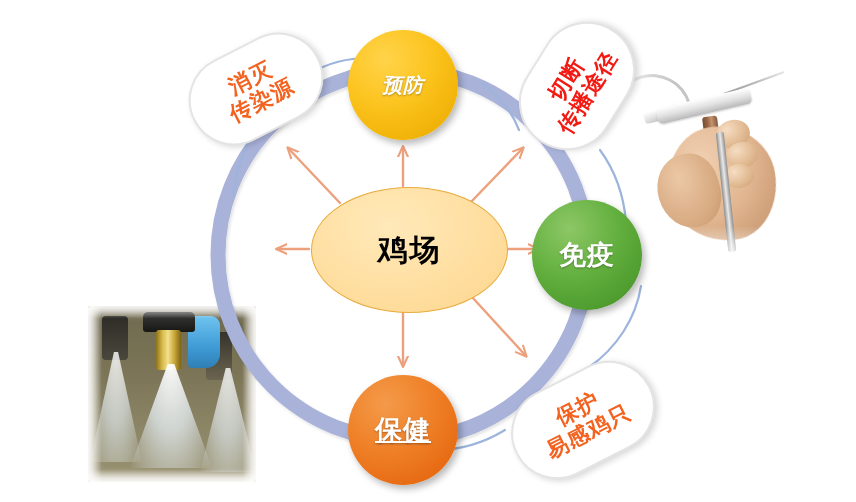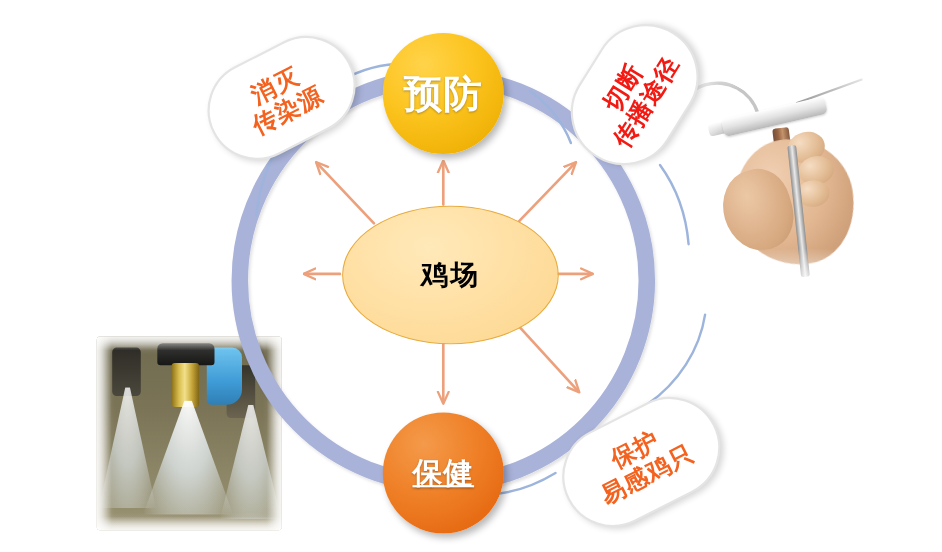--- a/index.html
+++ b/index.html
@@ -195,22 +195,23 @@
     justify-content: center;
     box-shadow: 3px 4px 7px rgba(0,0,0,.28);
     color: #ffffff;
     font-weight: bold;
     letter-spacing: 1px;
     text-shadow: 0 1px 2px rgba(0,0,0,.30);
     user-select: none;
   }
   #node-top {
     left: 348px; top: 30px; width: 110px; height: 110px;
-    font-size: 35px;
+    font-size: 20px;
     background: radial-gradient(circle at 34% 26%, #ffd34a 0%, #fcc41f 42%, #f0b207 78%, #e3a500 100%);
+    font-style: italic;
   }
   #node-left {
     left: 170px; top: 200px; width: 110px; height: 110px;
     font-size: 27px;
     background: radial-gradient(circle at 34% 26%, #6e9ddc 0%, #4a7fc7 44%, #3467b2 80%, #2a5aa0 100%);
   }
   #node-right {
     left: 532px; top: 200px; width: 110px; height: 110px;
     font-size: 27px;
     background: radial-gradient(circle at 34% 26%, #8dc766 0%, #63b03f 44%, #4d9a2e 80%, #418c26 100%);
@@ -229,21 +230,21 @@
     border-radius: 50%;
     background: radial-gradient(ellipse at 40% 30%, #ffe9b9 0%, #ffe0a4 48%, #fcd58c 100%);
     border: 1px solid #e8ab3c;
     display: flex;
     flex-direction: row;
     align-items: center;
     justify-content: center;
     gap: 25px;
     color: #000000;
     font-weight: bold;
-    font-size: 25px;
+    font-size: 30px;
     letter-spacing: 2px;
     user-select: none;
   }
   #node-center .cline { line-height: 1; }
 
   
   .pill {
     position: absolute;
     border-radius: 999px;
     background: #ffffff;
@@ -345,20 +346,23 @@
       <line x1="340" y1="203" x2="288" y2="148"></line>
       <line x1="470" y1="203" x2="523" y2="148"></line>
       <line x1="472" y1="297" x2="526" y2="356"></line>
     </g>
   </svg>
 
   <div class="node" id="node-top">
     <span>预防</span>
   </div>
 
+  <div class="node" id="node-right">
+    <span>免疫</span>
+  </div>
 
   <div class="node" id="node-bottom">
     <span>保健</span>
   </div>
 
 
   <div id="node-center">
     <span class="cline">鸡场</span>
   </div>
 

